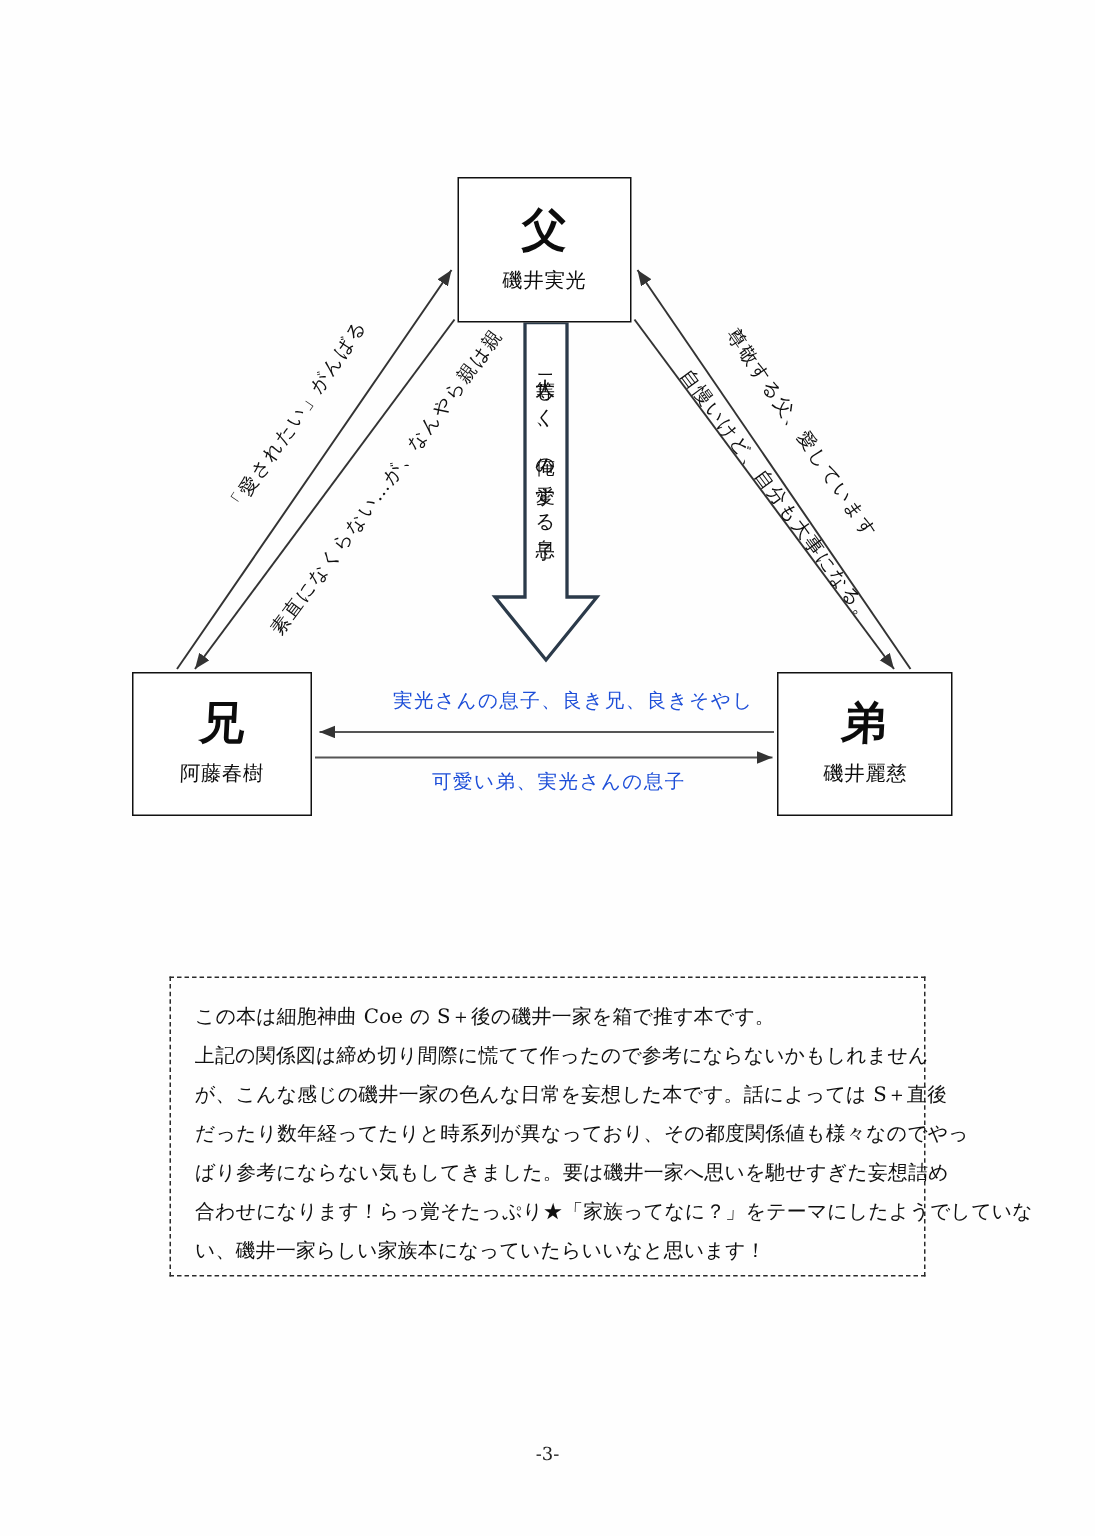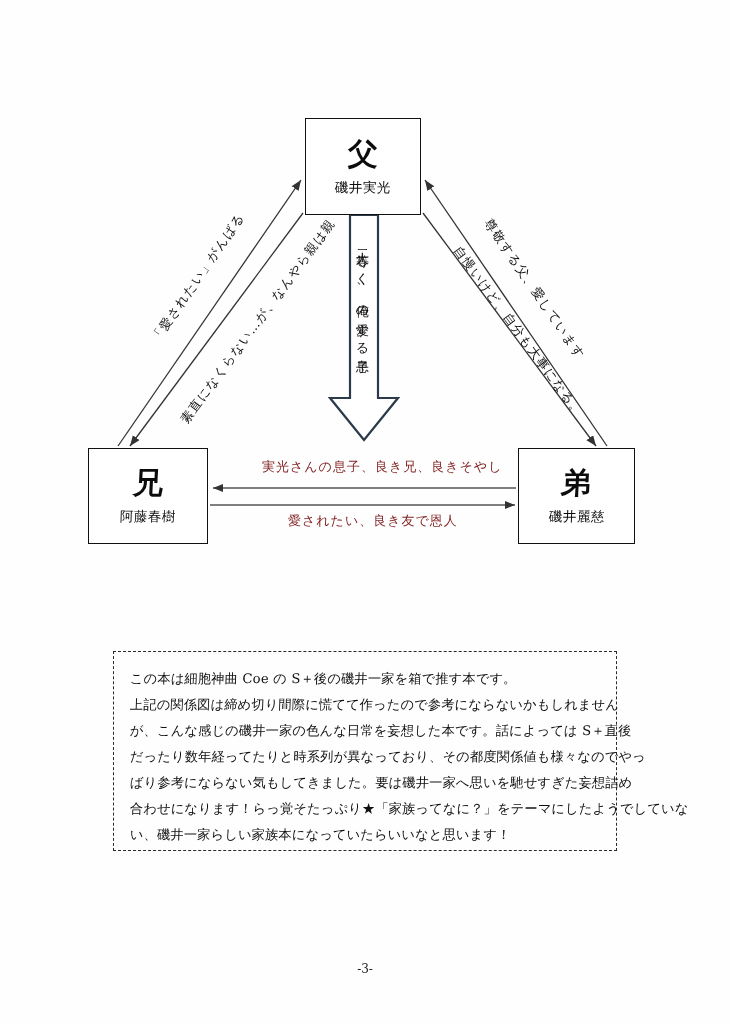--- a/index.html
+++ b/index.html
@@ -84,21 +84,21 @@
     letter-spacing: 2px;
     writing-mode: vertical-rl;
     text-orientation: upright;
     line-height: 1;
   }
 
   .horiz-label {
     position: absolute;
     font-family: Liberation Sans, sans-serif;
     font-size: 13px;
-    color: #7f1d1d;
+    color: #1d4ed8;
     white-space: nowrap;
     letter-spacing: 1px;
   }
 
   
   #note-box {
     position: absolute;
     left: 113px;
     top: 651px;
     width: 504px;
@@ -176,21 +176,21 @@
   <div class="diag-label" style="left:177px; top:417px; transform: rotate(-53.5deg);">素直になくらない…が、なんやら親は親</div>
 
   <div class="diag-label" style="left:494px; top:216px; transform: rotate(55.5deg);">尊敬する父、愛しています</div>
 
   <div class="diag-label" style="left:463px; top:243px; transform: rotate(53.5deg);">自慢いけど、自分も大事になる。</div>
 
   <div class="vert-label" style="left:356px; top:240px;">二人等しく、俺の愛する息子</div>
 
   <div class="horiz-label" style="left:262px; top:458px;">実光さんの息子、良き兄、良きそやし</div>
 
-  <div class="horiz-label" style="left:288px; top:512px;">愛されたい、良き友で恩人</div>
+  <div class="horiz-label" style="left:288px; top:512px;">可愛い弟、実光さんの息子</div>
 
   <div id="note-box">
     <div class="note-line">この本は細胞神曲 Coe の S＋後の磯井一家を箱で推す本です。</div>
     <div class="note-line">上記の関係図は締め切り間際に慌てて作ったので参考にならないかもしれません</div>
     <div class="note-line">が、こんな感じの磯井一家の色んな日常を妄想した本です。話によっては S＋直後</div>
     <div class="note-line">だったり数年経ってたりと時系列が異なっており、その都度関係値も様々なのでやっ</div>
     <div class="note-line">ばり参考にならない気もしてきました。要は磯井一家へ思いを馳せすぎた妄想詰め</div>
     <div class="note-line">合わせになります！らっ覚そたっぷり★「家族ってなに？」をテーマにしたようでしていな</div>
     <div class="note-line">い、磯井一家らしい家族本になっていたらいいなと思います！</div>
   </div>

